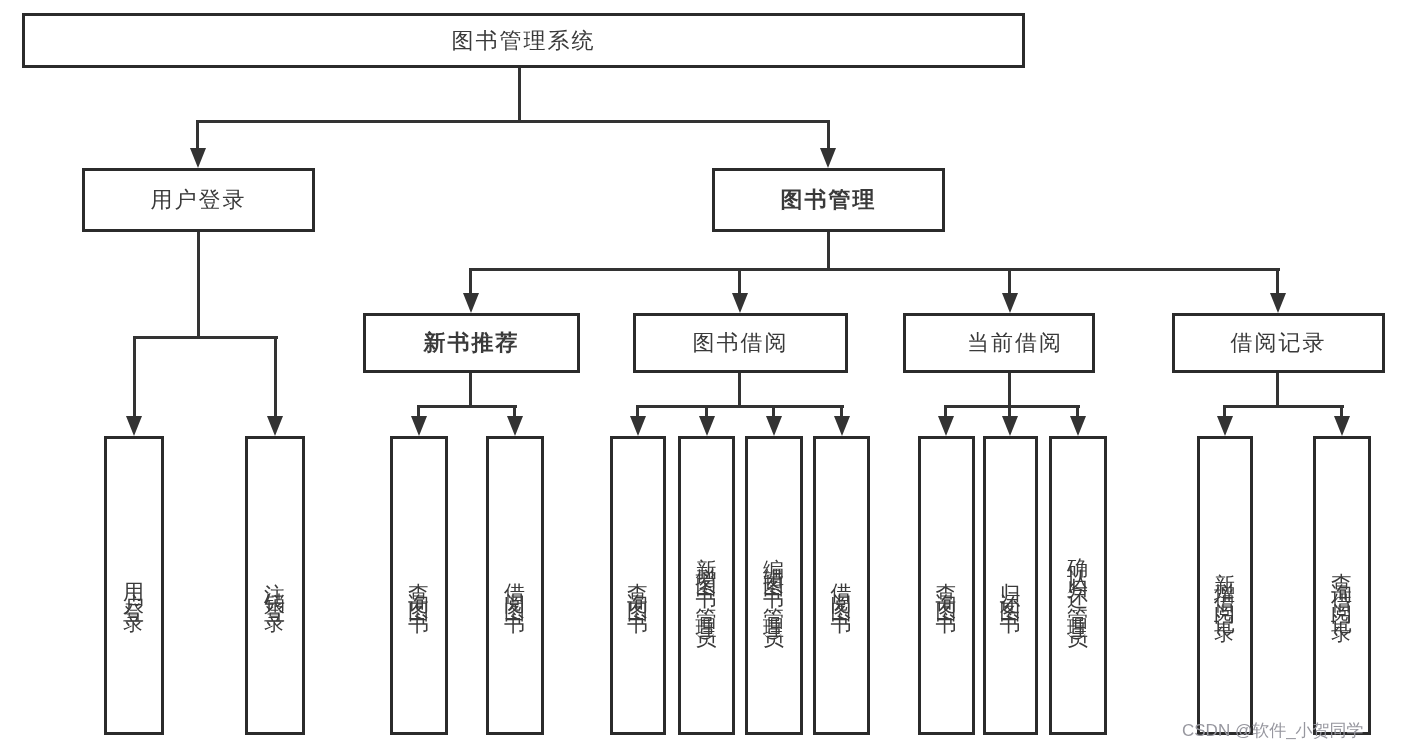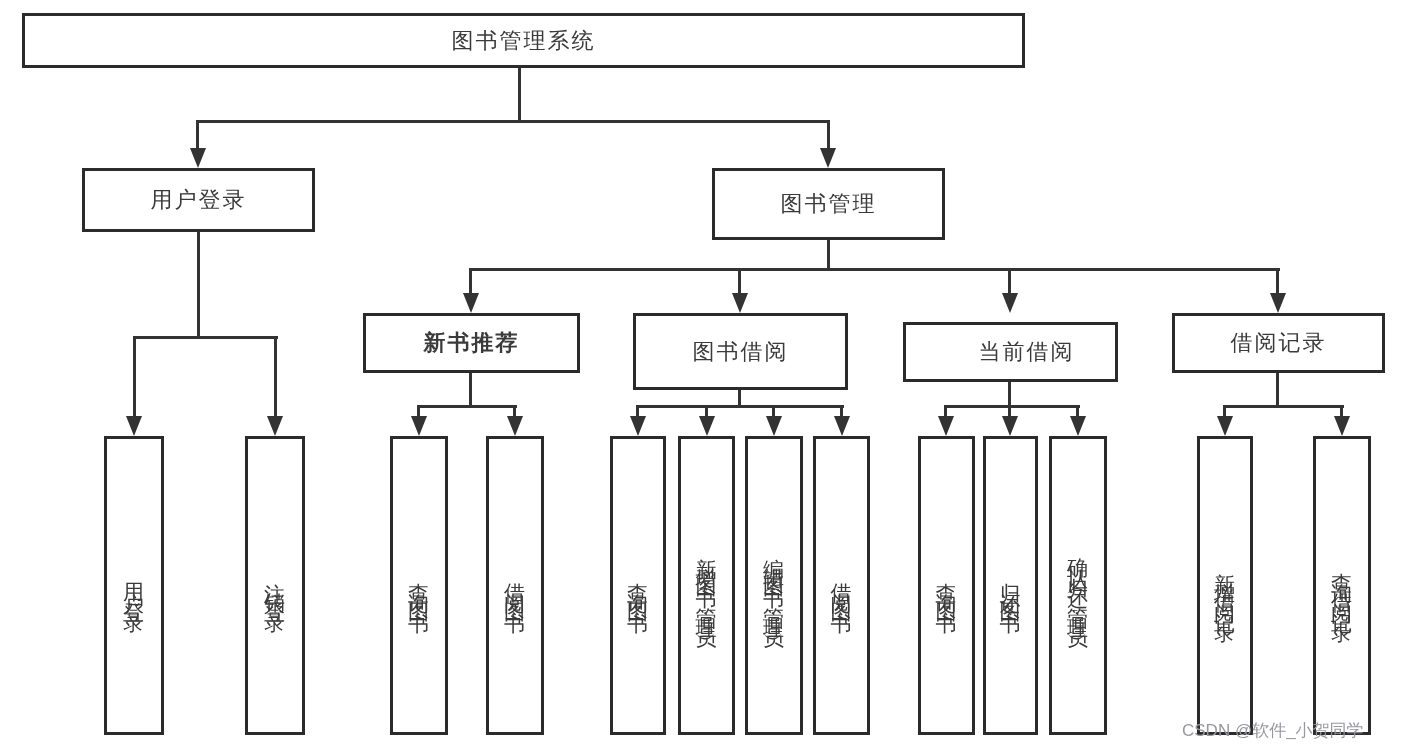--- a/index.html
+++ b/index.html
@@ -110,27 +110,27 @@
   <div class="line" style="left:1223px;top:405px;width:121px;height:3px;"></div>
   <div class="line" style="left:1223px;top:405px;width:3px;height:13px;"></div>
   <div class="line" style="left:1340px;top:405px;width:3px;height:13px;"></div>
   <div class="arrow" style="left:1217px;top:416px;"></div>
   <div class="arrow" style="left:1334px;top:416px;"></div>
 
   <div class="node hlabel" style="left:22px;top:13px;width:1003px;height:55px;">图书管理系统</div>
 
   <div class="node hlabel" style="left:82px;top:168px;width:233px;height:64px;">用户登录</div>
 
-  <div class="node hlabel" style="left:712px;top:168px;width:233px;height:72px;">图书管理</div>
+  <div class="node hlabel" style="left:712px;top:168px;width:233px;height:64px;font-weight:bold;">图书管理</div>
 
   <div class="node hlabel" style="left:363px;top:313px;width:217px;height:60px;font-weight:bold;">新书推荐</div>
 
-  <div class="node hlabel" style="left:633px;top:313px;width:215px;height:77px;">图书借阅</div>
+  <div class="node hlabel" style="left:633px;top:313px;width:215px;height:60px;">图书借阅</div>
 
-  <div class="node hlabel" style="left:903px;top:322px;width:215px;height:60px;padding-left:32px;">当前借阅</div>
+  <div class="node hlabel" style="left:903px;top:313px;width:192px;height:60px;padding-left:32px;">当前借阅</div>
 
   <div class="node hlabel" style="left:1172px;top:313px;width:213px;height:60px;">借阅记录</div>
 
   <div class="node vbox" style="left:104px;top:436px;width:60px;height:299px;">
     <span>用户登录</span>
   </div>
   <div class="node vbox" style="left:245px;top:436px;width:60px;height:299px;">
     <span>注销登录</span>
   </div>
 

